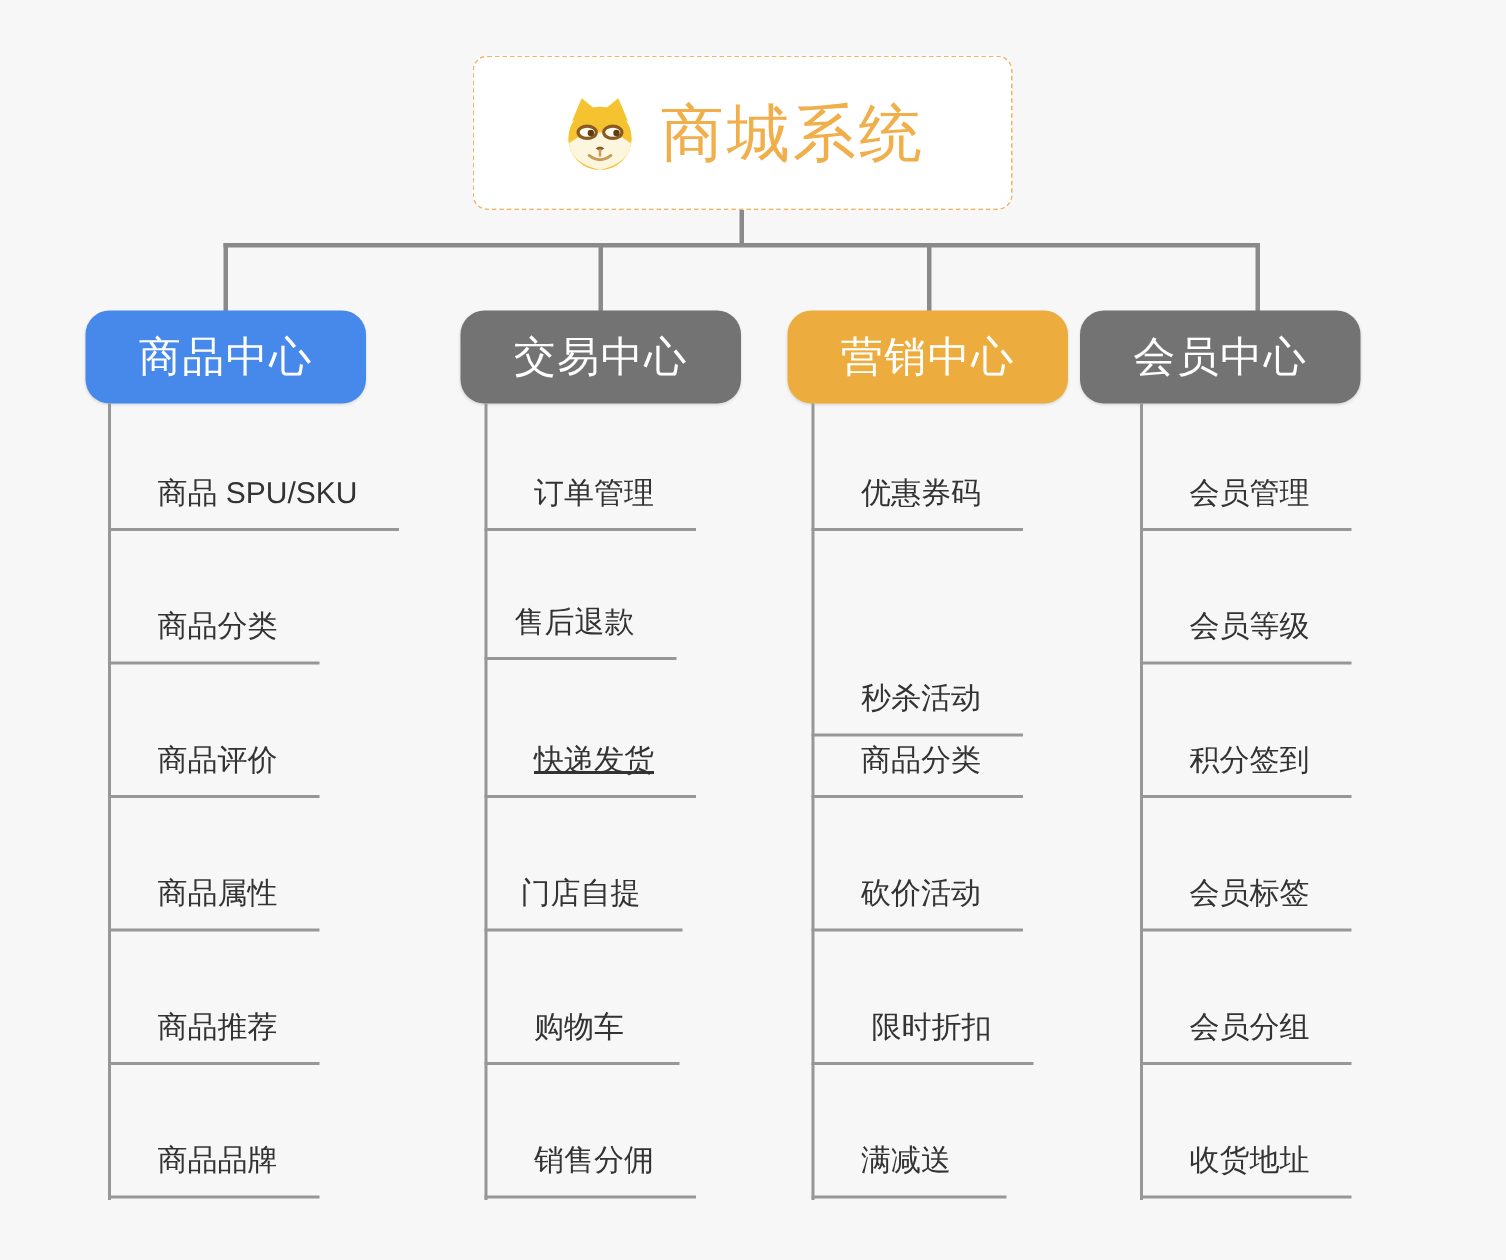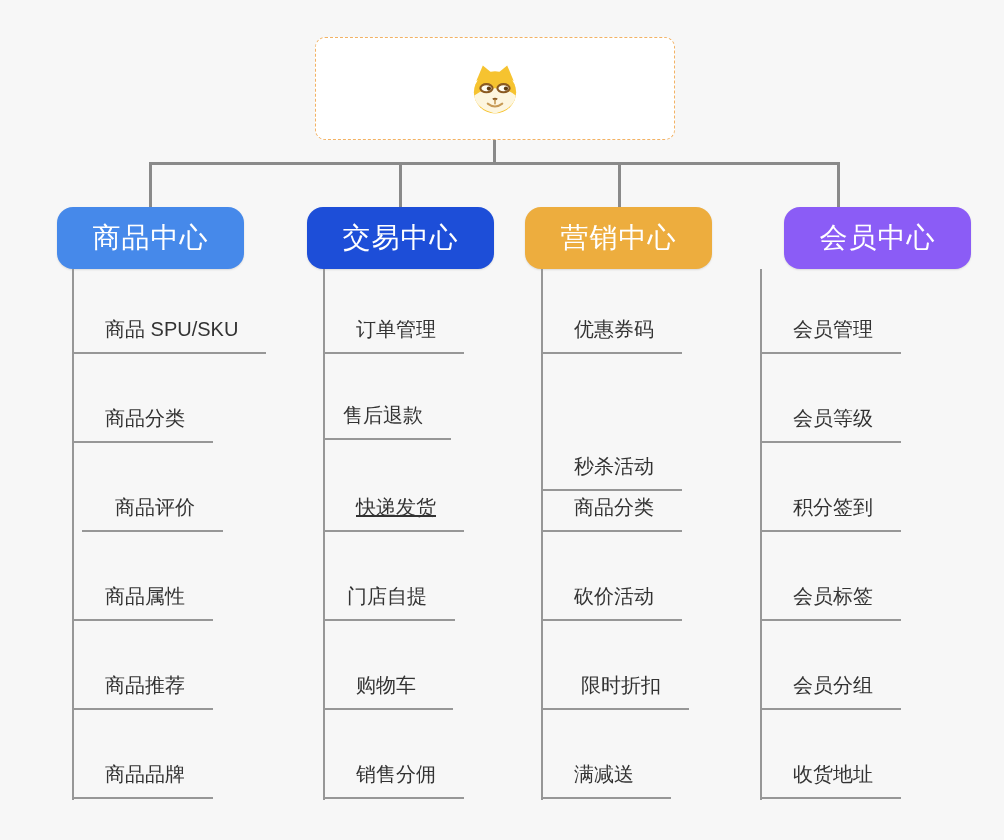--- a/index.html
+++ b/index.html
@@ -94,56 +94,57 @@
         <path d="M6.5 40 Q18 31 32 31 Q46 31 57.5 40 Q56 56 32 62 Q8 56 6.5 40 Z" fill="#fdf6df"></path>
         <ellipse cx="21.5" cy="31" rx="7.5" ry="5" fill="#fffdf2" stroke="#8a5a22" stroke-width="2.6"></ellipse>
         <ellipse cx="42.5" cy="31" rx="7.5" ry="5" fill="#fffdf2" stroke="#8a5a22" stroke-width="2.6"></ellipse>
         <circle cx="24.5" cy="31.5" r="2.6" fill="#5f3c12"></circle>
         <circle cx="45.5" cy="31.5" r="2.6" fill="#5f3c12"></circle>
         <path d="M28.5 44 Q32 41.5 35.5 44 Q32 48 28.5 44 Z" fill="#8a5a22"></path>
         <path d="M23 50 Q32 57 41 50" stroke="#c79a55" stroke-width="2.4" fill="none" stroke-linecap="round"></path>
         <path d="M32 45.5 L32 50" stroke="#c79a55" stroke-width="2" stroke-linecap="round"></path>
       </svg>
     </span>
+    <span class="root-title" style="color: rgb(240, 175, 75);">商城系统</span>
   </div>
 
   <div id="connectors">
       <div class="cline" style="left: 493px; top: 140px; width: 3px; height: 23px;"></div>
       <div class="cline" style="left: 149px; top: 162px; width: 691px; height: 3px;"></div>
       <div class="cline" style="left: 149px; top: 162px; width: 3px; height: 46px;"></div>
       <div class="cline" style="left: 399px; top: 162px; width: 3px; height: 46px;"></div>
       <div class="cline" style="left: 618px; top: 162px; width: 3px; height: 46px;"></div>
       <div class="cline" style="left: 837px; top: 162px; width: 3px; height: 46px;"></div>
     </div>
   <div id="branches">
       <div class="branch-box" style="left: 57px; background: rgb(70, 137, 234);">商品中心</div>
       <div class="trunk" style="left: 72px;"></div>
       <div class="leaf" style="left: 72px; top: 314px;">商品 SPU/SKU</div>
       <div class="leaf" style="left: 72px; top: 403px;">商品分类</div>
-      <div class="leaf" style="left: 82px; top: 492px;">商品评价</div>
+      <div class="leaf" style="left: 72px; top: 492px;">商品评价</div>
       <div class="leaf" style="left: 72px; top: 581px;">商品属性</div>
       <div class="leaf" style="left: 72px; top: 670px;">商品推荐</div>
       <div class="leaf" style="left: 72px; top: 759px;">商品品牌</div>
-      <div class="branch-box" style="left: 307px; background: #1d4ed8;">交易中心</div>
+      <div class="branch-box" style="left: 307px; background: #737373;">交易中心</div>
       <div class="trunk" style="left: 323px;"></div>
       <div class="leaf" style="left: 323px; top: 314px;">订单管理</div>
       <div class="leaf" style="left: 323px; top: 400px; padding-left: 20px;">售后退款</div>
       <div class="leaf" style="left: 323px; top: 492px; text-decoration: underline;">快递发货</div>
       <div class="leaf" style="left: 323px; top: 581px; padding-left: 24px;">门店自提</div>
       <div class="leaf" style="left: 323px; top: 670px;">购物车</div>
       <div class="leaf" style="left: 323px; top: 759px;">销售分佣</div>
       <div class="branch-box" style="left: 525px; background: rgb(237, 173, 62);">营销中心</div>
       <div class="trunk" style="left: 541px;"></div>
       <div class="leaf" style="left: 541px; top: 314px;">优惠券码</div>
       <div class="leaf" style="left: 541px; top: 403px; margin-top: 48px;">秒杀活动</div>
       <div class="leaf" style="left: 541px; top: 492px;">商品分类</div>
       <div class="leaf" style="left: 541px; top: 581px;">砍价活动</div>
       <div class="leaf" style="left: 541px; top: 670px; padding-left: 40px;">限时折扣</div>
       <div class="leaf" style="left: 541px; top: 759px;">满减送</div>
-      <div class="branch-box" style="left: 784px; background: #8b5cf6; text-align: center;">会员中心</div>
+      <div class="branch-box" style="left: 720px; background: #737373; text-align: center;">会员中心</div>
       <div class="trunk" style="left: 760px;"></div>
       <div class="leaf" style="left: 760px; top: 314px;">会员管理</div>
       <div class="leaf" style="left: 760px; top: 403px;">会员等级</div>
       <div class="leaf" style="left: 760px; top: 492px;">积分签到</div>
       <div class="leaf" style="left: 760px; top: 581px;">会员标签</div>
       <div class="leaf" style="left: 760px; top: 670px;">会员分组</div>
       <div class="leaf" style="left: 760px; top: 759px;">收货地址</div>
     </div>
 
 </div>

